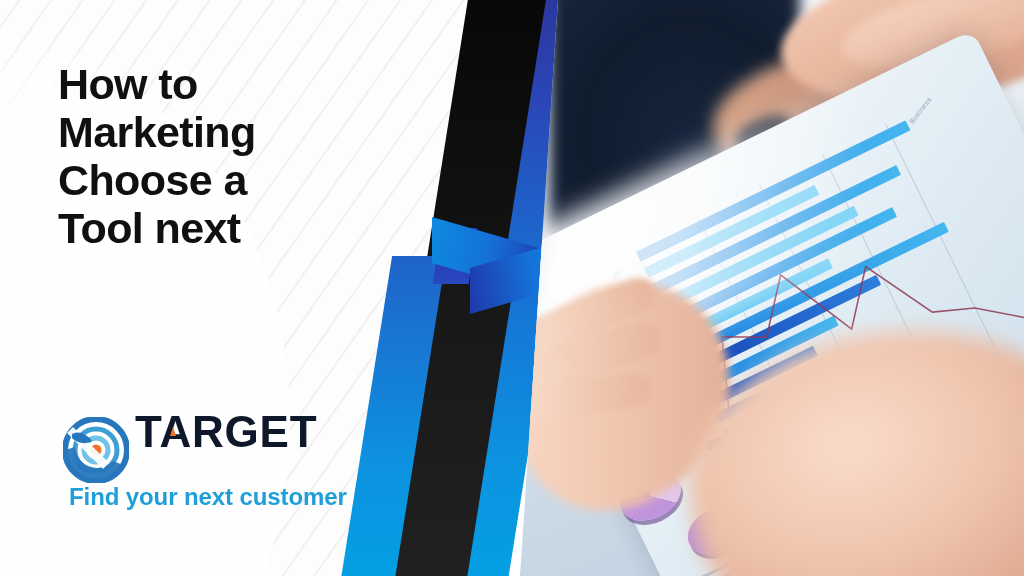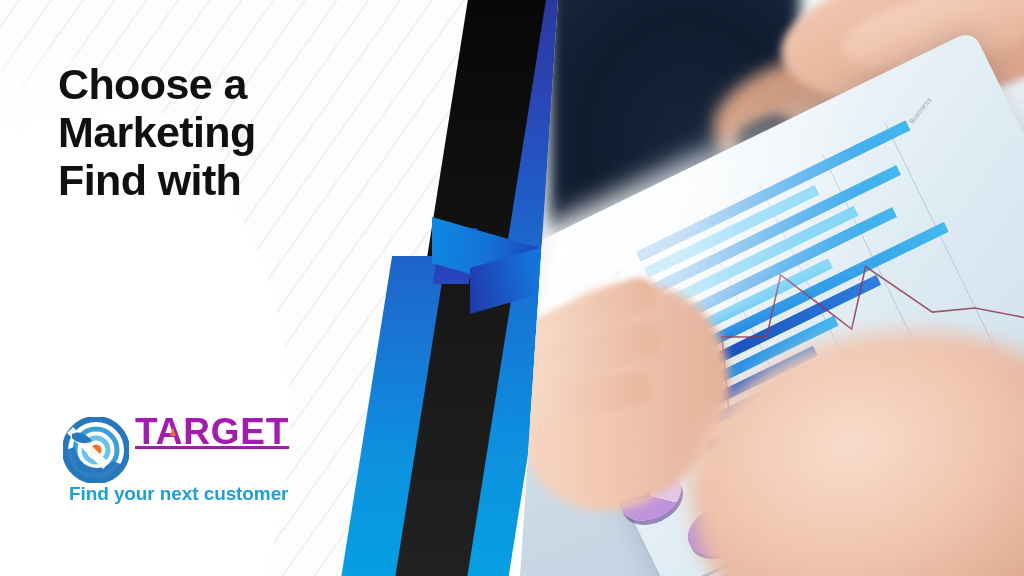--- a/index.html
+++ b/index.html
@@ -39,35 +39,35 @@
     font-size:43px; line-height:48px; font-weight:bold;
     letter-spacing:-0.6px; color:#101010;
   }
   .headline .ln { display:block; white-space:nowrap; }
 
   
   .logo { position:absolute; left:63px; top:415px; width:250px; height:95px; }
   .logo-mark { position:absolute; left:0; top:2px; width:66px; height:66px; }
   .logo-type { position:absolute; left:72px; top:0px; width:180px; }
   .logo-t1 {
-    font-size:37px; line-height:33px; font-weight:bold; letter-spacing:0.8px;
-    color:#a21caf; position:relative; display:inline-block;text-decoration:underline;
+    font-size:44px; line-height:33px; font-weight:bold; letter-spacing:0.8px;
+    color:#0f172a; position:relative; display:inline-block;
   }
   .logo-t1 .dart {
     position:absolute; left:35px; top:12px; width:0; height:0;
     border-left:3px solid transparent; border-right:3px solid transparent;
     border-bottom:9px solid #f0712a;
   }
   .logo-t2 {
     font-size:30px; line-height:32px; font-weight:normal; letter-spacing:0.4px;
     color:#4ea3d4; margin-top:1px;
   }
   .logo-tag {
     position:absolute; left:6px; top:68px; width:260px;
-    font-size:19px; font-weight:bold; color:#1f9fd8; letter-spacing:-0.1px; white-space:nowrap;
+    font-size:24px; font-weight:bold; color:#1f9fd8; letter-spacing:-0.1px; white-space:nowrap;
   }
 
   
   .band { position:absolute; top:-60px; height:700px; transform:skewX(-9deg); }
   .band-black-top  { left:452px; width:80px; height:320px; top:-60px; background:linear-gradient(180deg,#050505 0%,#131313 100%); }
   .band-black-bot  { left:408px; width:80px; height:380px; top:256px; background:linear-gradient(180deg,#161616 0%,#232323 100%); }
   .band-blue {
     position:absolute; left:500px; top:-60px; width:54px; height:700px;
     transform:skewX(-9deg);
     background:linear-gradient(180deg,#2b2f8f 0%,#2b45b6 22%,#1672d4 50%,#0d92e0 74%,#00a6e4 100%);
@@ -209,23 +209,24 @@
 <body>
 
 <div id="stage">
 
   <div class="left-panel">
     <div class="diag-stripes"></div>
     <div class="soft-arc"></div>
     <div class="arc-edge"></div>
 
     <h1 class="headline">
+      <span class="ln">How to</span>
+      <span class="ln">Marketing</span>
       <span class="ln">Choose a</span>
-      <span class="ln">Marketing</span>
-      <span class="ln">Find with</span>
+      <span class="ln">Tool next</span>
     </h1>
 
     <div class="logo">
       <div class="logo-mark">
         <svg viewBox="0 0 66 66" width="66" height="66" aria-hidden="true">
           <circle cx="33" cy="33" r="31" fill="none" stroke="#2877bd" stroke-width="6"></circle>
           <circle cx="33" cy="33" r="21" fill="none" stroke="#3e9fd4" stroke-width="5"></circle>
           <circle cx="33" cy="33" r="12" fill="none" stroke="#6fc3e8" stroke-width="5"></circle>
           <circle cx="33" cy="33" r="5.5" fill="#f0712a"></circle>
           <path d="M2 33 A31 31 0 0 0 33 64 A31 31 0 0 0 60 48 L50 44 A22 22 0 0 1 12 30 Z" fill="#2877bd" opacity="0.95"></path>

